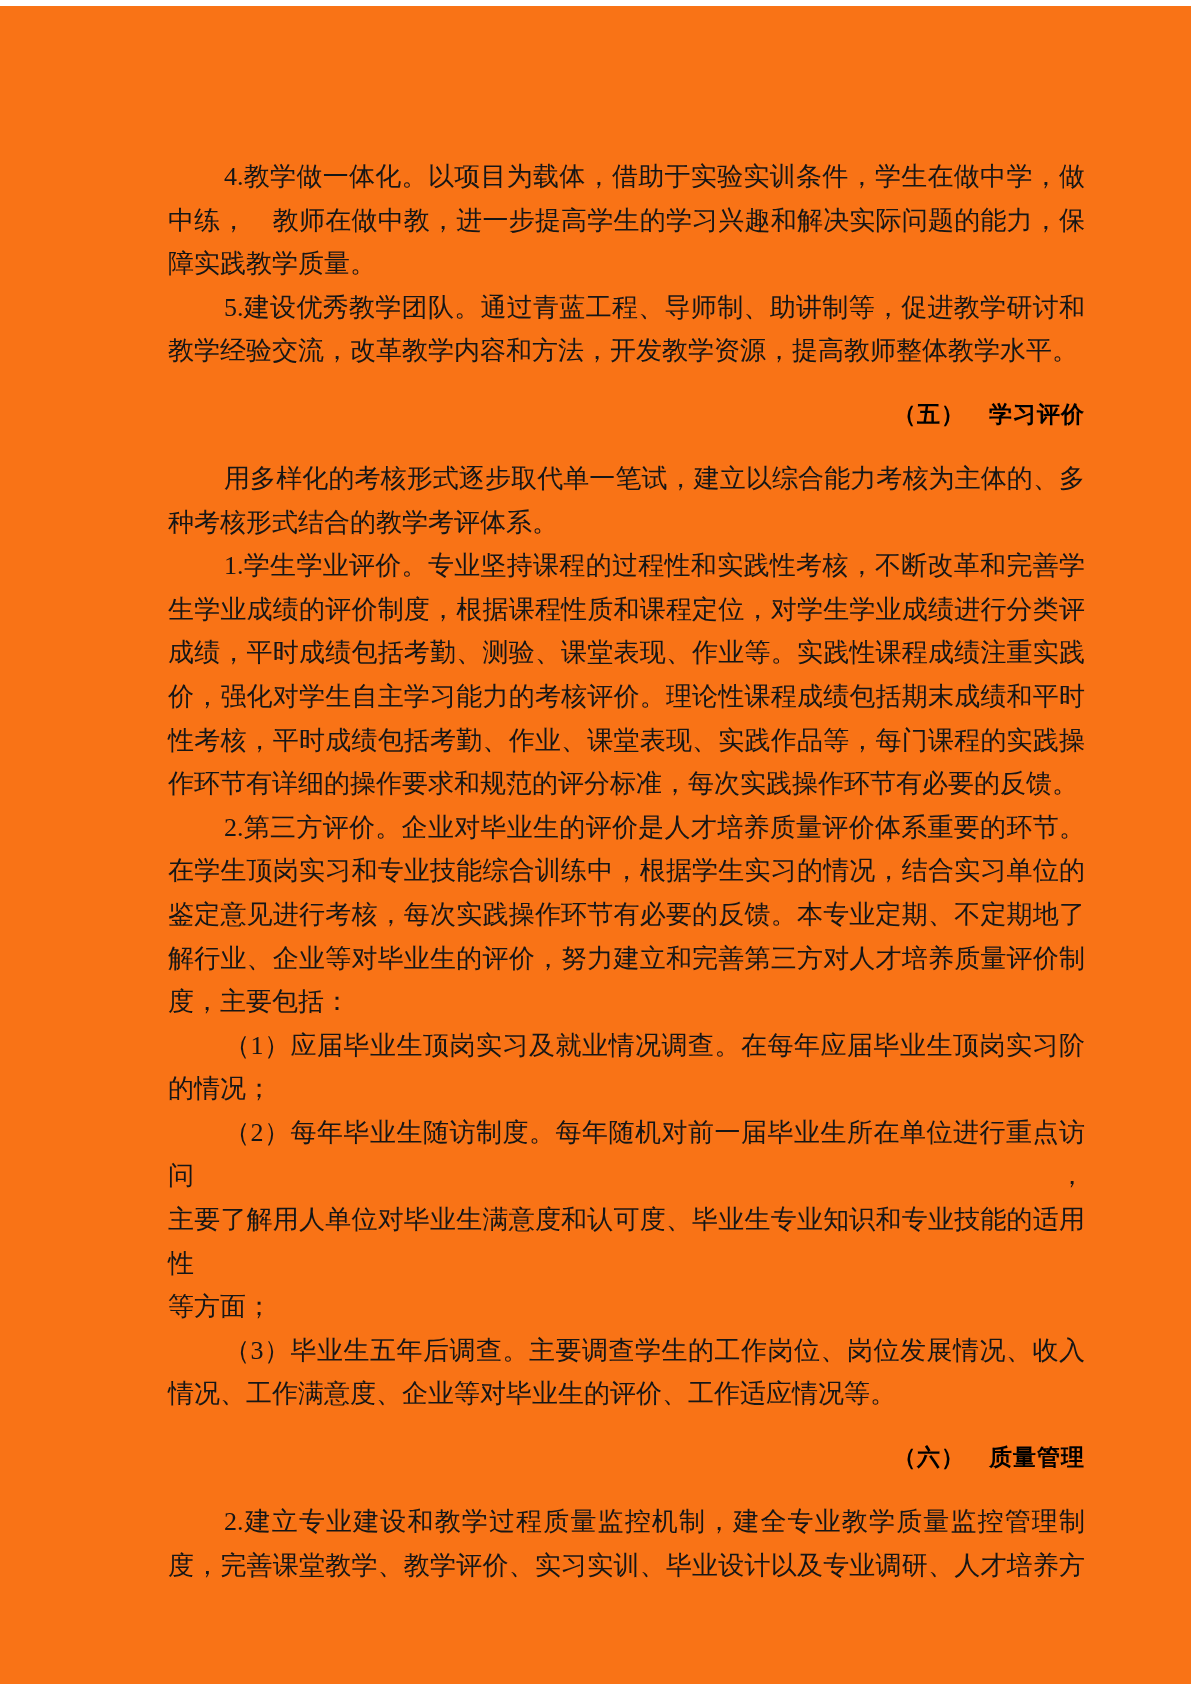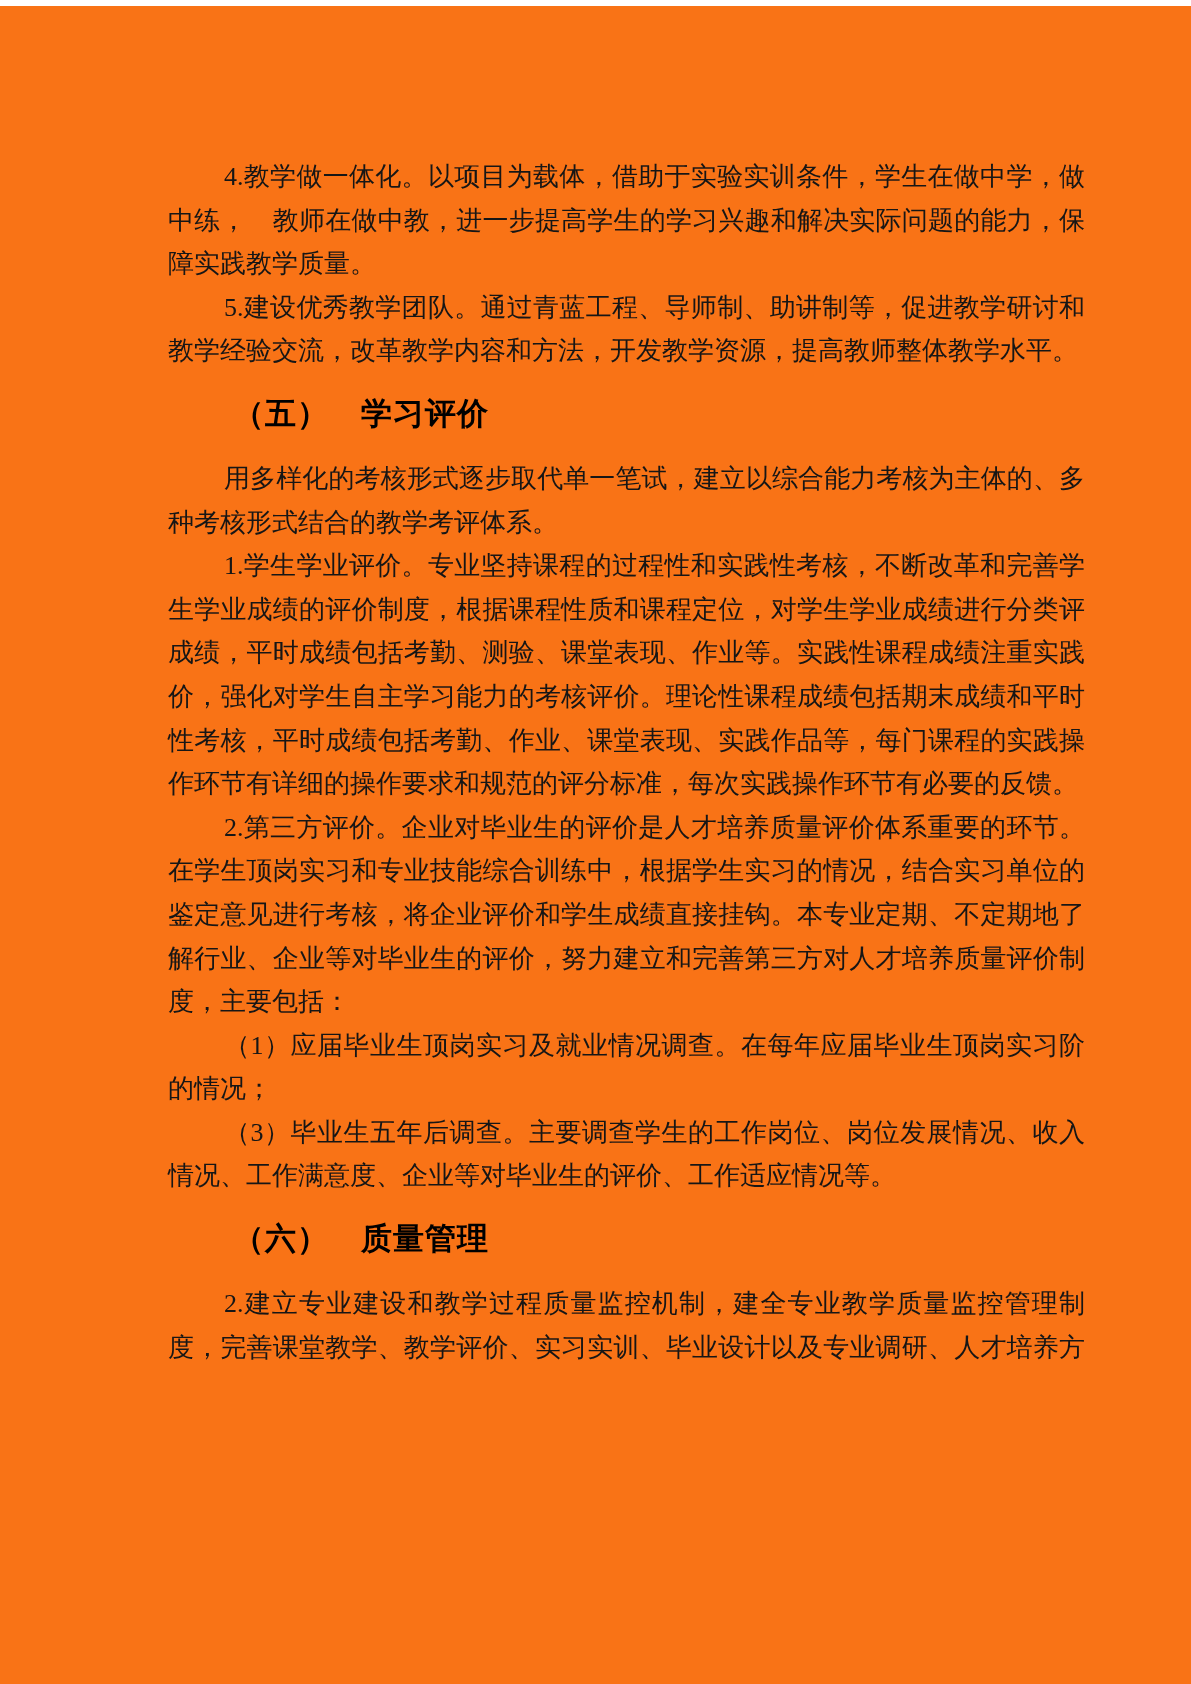--- a/index.html
+++ b/index.html
@@ -25,26 +25,27 @@
     display: block;
     line-height: 43.6px;
     text-align: justify;
     text-align-last: justify;
   }
   .ln.end { text-align-last: left; }
   .ln.ind { text-indent: 56px; }
   .heading {
     font-family: "Liberation Sans", "DejaVu Sans", sans-serif;
     font-weight: 700;
-    font-size: 31px;
+    font-size: 23px;
     line-height: 42px;
     color: #000000;
     margin: 20px 0 22px 0;
     text-indent: 65px;
     letter-spacing: 1px;
+    text-align: right;
   }
 </style>
 </head>
 <body>
 
 <div class="page">
 
   <p class="para">
     <span class="ln ind">4.教学做一体化。以项目为载体，借助于实验实训条件，学生在做中学，做</span>
     <span class="ln">中练，　教师在做中教，进一步提高学生的学习兴趣和解决实际问题的能力，保</span>
@@ -68,30 +69,35 @@
     <span class="ln">生学业成绩的评价制度，根据课程性质和课程定位，对学生学业成绩进行分类评</span>
     <span class="ln">成绩，平时成绩包括考勤、测验、课堂表现、作业等。实践性课程成绩注重实践</span>
     <span class="ln">价，强化对学生自主学习能力的考核评价。理论性课程成绩包括期末成绩和平时</span>
     <span class="ln">性考核，平时成绩包括考勤、作业、课堂表现、实践作品等，每门课程的实践操</span>
     <span class="ln end">作环节有详细的操作要求和规范的评分标准，每次实践操作环节有必要的反馈。</span>
   </p>
 
   <p class="para">
     <span class="ln ind">2.第三方评价。企业对毕业生的评价是人才培养质量评价体系重要的环节。</span>
     <span class="ln">在学生顶岗实习和专业技能综合训练中，根据学生实习的情况，结合实习单位的</span>
-    <span class="ln">鉴定意见进行考核，将企业评价和学生成绩直接挂钩。本专业定期、不定期地了</span>
+    <span class="ln">鉴定意见进行考核，每次实践操作环节有必要的反馈。本专业定期、不定期地了</span>
     <span class="ln">解行业、企业等对毕业生的评价，努力建立和完善第三方对人才培养质量评价制</span>
     <span class="ln end">度，主要包括：</span>
   </p>
 
   <p class="para">
     <span class="ln ind">（1）应届毕业生顶岗实习及就业情况调查。在每年应届毕业生顶岗实习阶</span>
     <span class="ln end">的情况；</span>
   </p>
 
+  <p class="para">
+    <span class="ln ind">（2）每年毕业生随访制度。每年随机对前一届毕业生所在单位进行重点访问，</span>
+    <span class="ln">主要了解用人单位对毕业生满意度和认可度、毕业生专业知识和专业技能的适用性</span>
+    <span class="ln end">等方面；</span>
+  </p>
 
   <p class="para">
     <span class="ln ind">（3）毕业生五年后调查。主要调查学生的工作岗位、岗位发展情况、收入</span>
     <span class="ln end">情况、工作满意度、企业等对毕业生的评价、工作适应情况等。</span>
   </p>
 
   <h2 class="heading">（六）　质量管理</h2>
 
   <p class="para">
     <span class="ln ind">2.建立专业建设和教学过程质量监控机制，建全专业教学质量监控管理制</span>

